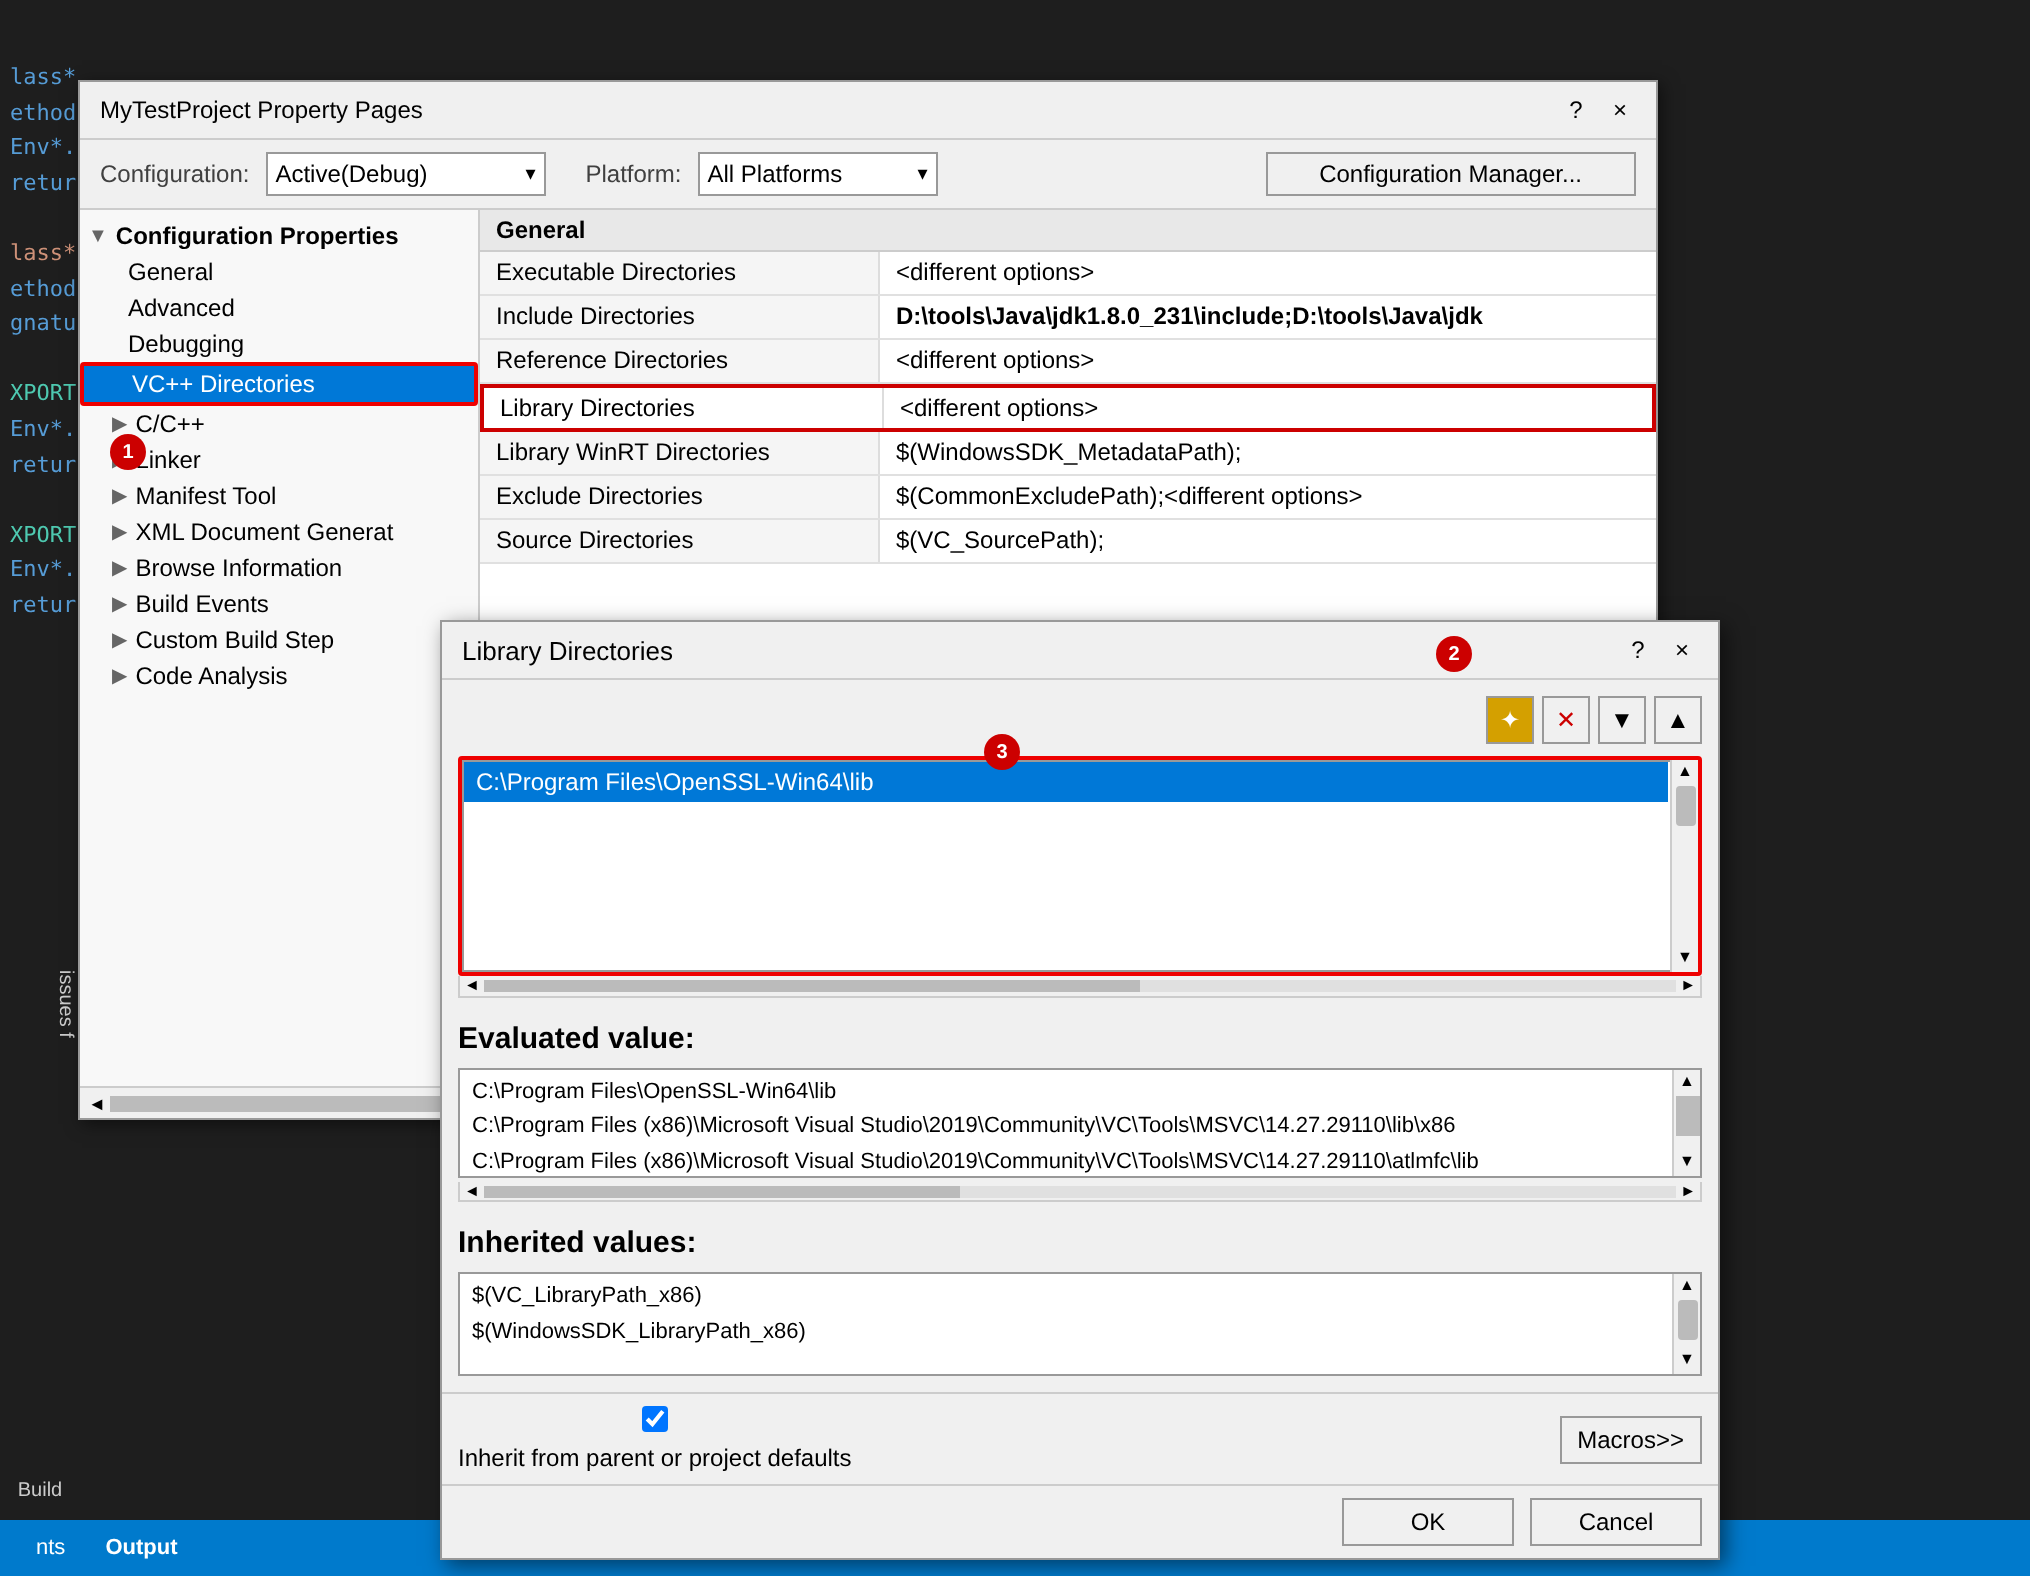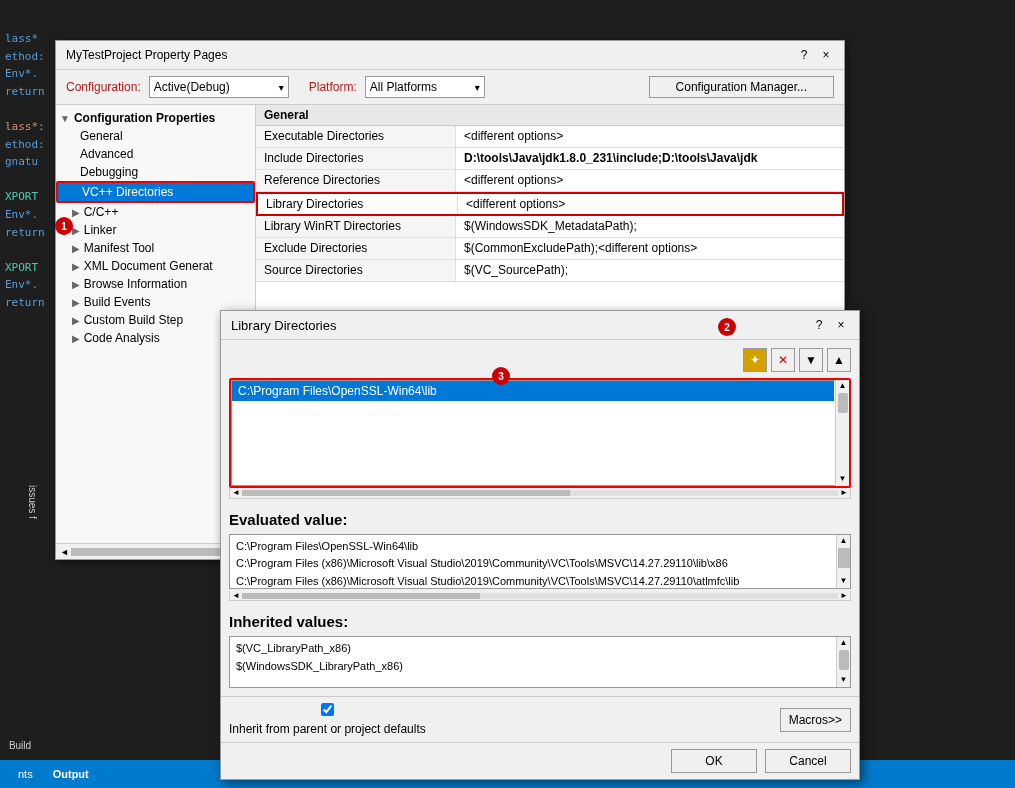--- a/index.html
+++ b/index.html
@@ -48,21 +48,21 @@
       font-size: 11px;
       padding: 0 10px;
       cursor: pointer;
     }
     .bottom-tab.active { font-weight: bold; }
 
     
     .property-dialog {
       position: absolute;
       top: 40px;
-      left: 55px;
+      left: 39px;
       width: 790px;
       height: 520px;
       background: #f0f0f0;
       border: 1px solid #999;
       box-shadow: 2px 2px 8px rgba(0,0,0,0.5);
       z-index: 10;
       display: flex;
       flex-direction: column;
     }
 
@@ -100,21 +100,21 @@
     .config-row {
       display: flex;
       align-items: center;
       padding: 6px 10px;
       gap: 8px;
       background: #f0f0f0;
       border-bottom: 1px solid #ccc;
     }
     .config-label {
       font-size: 12px;
-      color: #b91c1c;
+      color: #404040;
     }
     .config-dropdown {
       height: 22px;
       border: 1px solid #999;
       background: #fff;
       font-size: 12px;
       padding: 0 4px;
       display: flex;
       align-items: center;
       justify-content: space-between;

